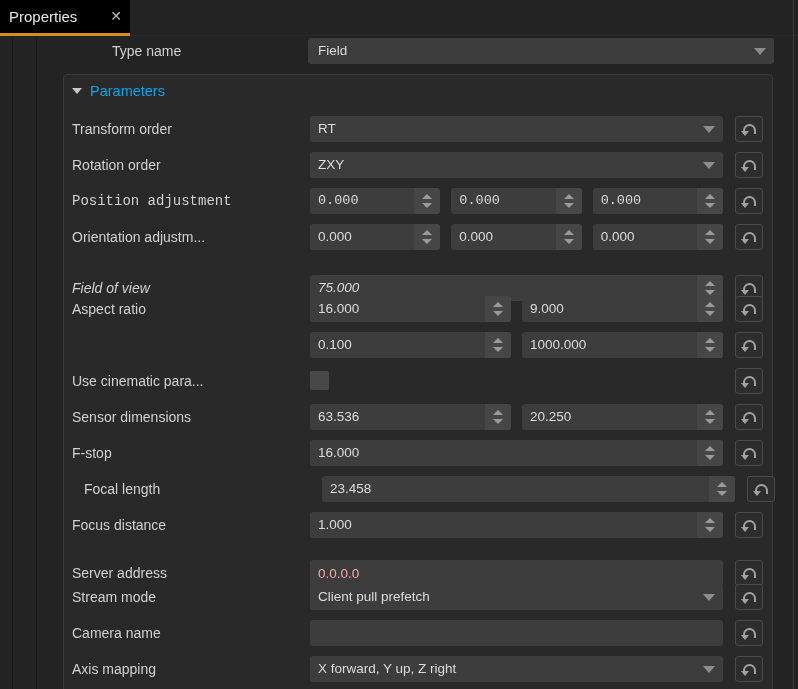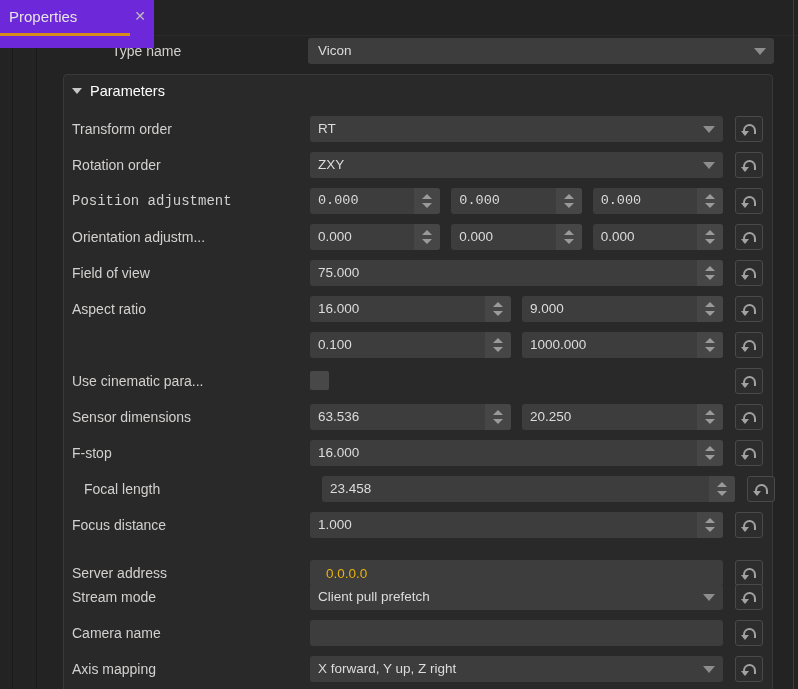--- a/index.html
+++ b/index.html
@@ -5,61 +5,61 @@
   html,body{margin:0;padding:0;}
   body{
     width:798px;height:689px;overflow:hidden;
     background:#232323;
     font-family:"Liberation Sans","DejaVu Sans",sans-serif;
     -webkit-font-smoothing:antialiased;
   }
   .panel{position:relative;width:798px;height:689px;overflow:hidden;}
 
   
-  .tab{position:absolute;left:0;top:0;width:130px;height:48px;background:#6d28d9;z-index:3;padding-left:24px;}
+  .tab{position:absolute;left:0;top:0;width:130px;height:33px;background:#000000;z-index:3;}
   .tab-title{position:absolute;left:9px;top:0;line-height:33px;font-size:15px;color:#e6e6e6;}
   .tab-close{position:absolute;right:8px;top:0;line-height:33px;font-size:14px;font-weight:bold;color:#bdbdbd;cursor:default;}
   .tab-underline{position:absolute;left:0;top:33px;width:130px;height:3px;background:#d78c1e;z-index:3;}
   .tabbar-line{position:absolute;left:0;top:35px;width:798px;height:1px;background:#2a2a2a;z-index:1;}
 
   
   .guide{position:absolute;top:36px;bottom:0;width:1px;background:#1b1b1b;z-index:1;}
   .guide-1{left:12px;}
   .guide-2{left:36px;}
   .right-edge{position:absolute;left:793px;top:0;width:1px;height:689px;background:#3d3d3d;z-index:1;}
 
   
   .group-box{position:absolute;left:63px;top:74px;width:710px;height:620px;
     background:#292929;border:1px solid #393939;border-radius:4px;box-sizing:border-box;z-index:1;}
 
   .section-header{position:absolute;left:72px;top:81px;height:20px;display:flex;align-items:center;gap:8px;z-index:2;}
   .collapse-tri{width:0;height:0;border-left:5px solid transparent;border-right:5px solid transparent;border-top:6px solid #c9c7c5;}
-  .section-title{font-size:14.5px;color:#ffffff;}
+  .section-title{font-size:14.5px;color:#0ea5e9;}
 
   
   .prop-row{position:absolute;left:0;width:798px;height:26px;z-index:2;}
   .row-label{position:absolute;left:72px;top:0;line-height:26px;font-size:14px;color:#d3d1cf;white-space:nowrap;}
 
   .controls{position:absolute;left:310px;top:0;width:413px;height:26px;display:flex;gap:11px;}
   .field{position:relative;flex:1;height:26px;background:#3d3d3d;border-radius:3px;cursor:default;padding-left:12px;}
   .field .val{position:absolute;left:8px;top:0;line-height:26px;font-size:13.5px;color:#dcdcdc;white-space:nowrap;}
 
   .spin-strip{position:absolute;right:0;top:0;bottom:0;width:26px;background:#464646;
     border-radius:0 3px 3px 0;display:flex;flex-direction:column;align-items:center;justify-content:center;gap:4px;}
   .tri-up{width:0;height:0;border-left:5px solid transparent;border-right:5px solid transparent;border-bottom:5px solid #9a9a9a;}
   .tri-down{width:0;height:0;border-left:5px solid transparent;border-right:5px solid transparent;border-top:5px solid #9a9a9a;}
 
   .dd-arrow{position:absolute;right:8px;top:10px;width:0;height:0;
     border-left:6px solid transparent;border-right:6px solid transparent;border-top:7px solid #8d8d8d;}
 
   .checkbox{position:absolute;left:310px;top:3px;width:19px;height:19px;background:#484848;border-radius:2px;}
 
   .text-input{position:absolute;left:310px;top:0;width:413px;height:26px;box-sizing:border-box;
-    background:#3d3d3d;border:none;border-radius:3px;color:#eab308;
-    font-family:"Liberation Sans","DejaVu Sans",sans-serif;font-size:13.5px;padding:0 16px;outline:none;}
+    background:#3d3d3d;border:none;border-radius:3px;color:#fca5a5;
+    font-family:"Liberation Sans","DejaVu Sans",sans-serif;font-size:13.5px;padding:0 8px;outline:none;}
 
   .reset-btn{position:absolute;left:735px;top:0;width:28px;height:26px;box-sizing:border-box;
     background:#2d2d2d;border:1px solid #4a4a4a;border-radius:3px;
     display:flex;align-items:center;justify-content:center;cursor:default;}
   .undo-wrap{position:relative;width:14px;height:13px;}
   .undo-arch{position:absolute;left:1px;top:1px;width:9px;height:8px;border:2px solid #a2a2a2;border-bottom:none;
     border-top-left-radius:7px;border-top-right-radius:7px;}
   .undo-head{position:absolute;left:-1px;top:8px;width:0;height:0;
     border-left:4px solid transparent;border-right:4px solid transparent;border-top:5px solid #a2a2a2;}
 
@@ -78,21 +78,21 @@
   </div>
   <div class="tab-underline"></div>
   <div class="tabbar-line"></div>
 
   <div class="guide guide-1"></div>
   <div class="guide guide-2"></div>
   <div class="right-edge"></div>
 
   <div class="typename-label">Type name</div>
   <div class="typename-dd">
-    <span class="val" style="position:absolute;left:10px;line-height:26px;font-size:13.5px;color:#dcdcdc;">Vicon</span>
+    <span class="val" style="position:absolute;left:10px;line-height:26px;font-size:13.5px;color:#dcdcdc;">Field</span>
     <span class="dd-arrow"></span>
   </div>
 
   <div class="group-box"></div>
 
   <div class="section-header">
     <span class="collapse-tri"></span>
     <span class="section-title">Parameters</span>
   </div>
 
@@ -184,21 +184,21 @@
             </span>
           </div>
         </div>
         <div class="reset-btn">
           <span class="undo-wrap">
             <span class="undo-arch"></span>
             <span class="undo-head"></span>
           </span>
         </div>
       </div>
-      <div class="prop-row" style="top: 260px;">
+      <div class="prop-row" style="top: 275px; font-style: italic;">
         <div class="row-label">Field of view</div>
         <div class="controls">
           <div class="field">
             <span class="val">75.000</span>
             <span class="spin-strip">
               <span class="tri-up"></span>
               <span class="tri-down"></span>
             </span>
           </div>
         </div>

